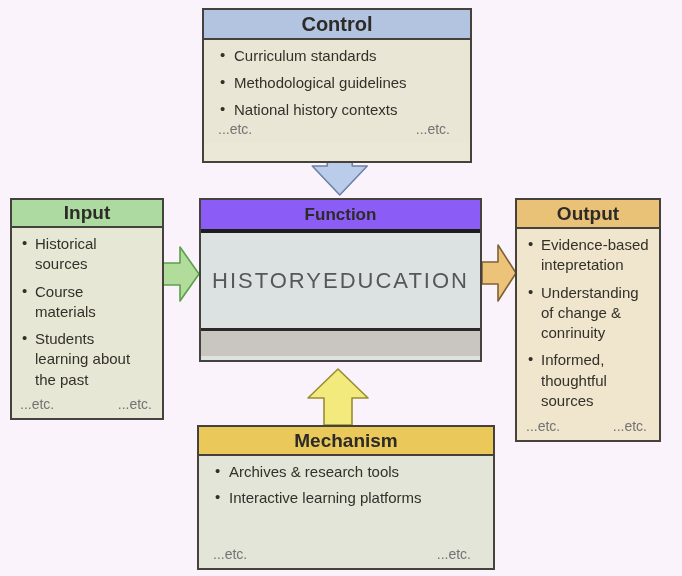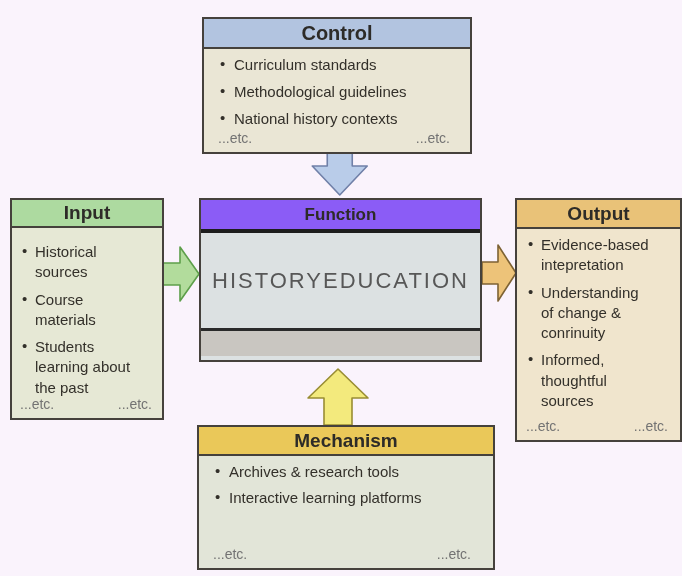--- a/index.html
+++ b/index.html
@@ -20,46 +20,46 @@
   ul.items { list-style:none; }
   ul.items li { position:relative; }
   ul.items li::before { content:"\2022"; position:absolute; left:2px; top:-1px; }
   .line { display:block; }
   .etc-row {
     position:absolute; left:0; right:0; bottom:6px;
     display:flex; justify-content:space-between;
     font-size:14px; color:#737373;
   }
   
-  .control-box { left:202px; top:17px; width:270px; height:137px; }
+  .control-box { left:202px; top:8px; width:270px; height:155px; }
   .control-box .hdr { height:30px; font-size:20px; }
   .control-box .body { height:103px; font-size:15px; }
   .control-box ul { padding:7px 0 0 14px; }
   .control-box li { padding-left:16px; line-height:1.25; margin-bottom:8px; }
   .control-box .etc-row { padding:0 20px 0 14px; }
   
   .input-box { left:10px; top:198px; width:154px; height:222px; }
   .input-box .hdr { height:28px; font-size:19px; }
   .input-box .body { height:190px; font-size:15px; }
-  .input-box ul { padding:14px 0 0 8px; }
+  .input-box ul { padding:6px 0 0 8px; }
   .input-box li { padding-left:15px; line-height:1.35; margin-bottom:7px; }
   .input-box .etc-row { padding:0 10px 0 8px; }
   
   .function-box { left:199px; top:198px; width:283px; height:164px; background:#dce1e2; }
   .function-box .hdr { height:33px; font-size:17px; background:#c9c6c1; border-bottom:4px solid #1d1d1d; }
   .fn-body {
     height:95px; display:flex; flex-direction:row;
     align-items:center; justify-content:center;
   }
   .fn-line {
     font-size:22px; letter-spacing:2px; color:#575757; line-height:1.35;
   }
   .fn-footer { height:28px; background:#c9c6c1; border-top:3px solid #2a2a2a; }
   
-  .output-box { left:515px; top:198px; width:167px; height:244px; }
+  .output-box { left:515px; top:198px; width:146px; height:244px; }
   .output-box .hdr { height:29px; font-size:19px; }
   .output-box .body { height:211px; font-size:15px; }
   .output-box ul { padding:6px 0 0 9px; }
   .output-box li { padding-left:15px; line-height:1.35; margin-bottom:7px; }
   .output-box .etc-row { padding:0 12px 0 9px; }
   
   .mechanism-box { left:197px; top:425px; width:298px; height:145px; }
   .mechanism-box .hdr { height:29px; font-size:19px; }
   .mechanism-box .body { height:112px; font-size:15px; }
   .mechanism-box ul { padding:7px 0 0 14px; }

